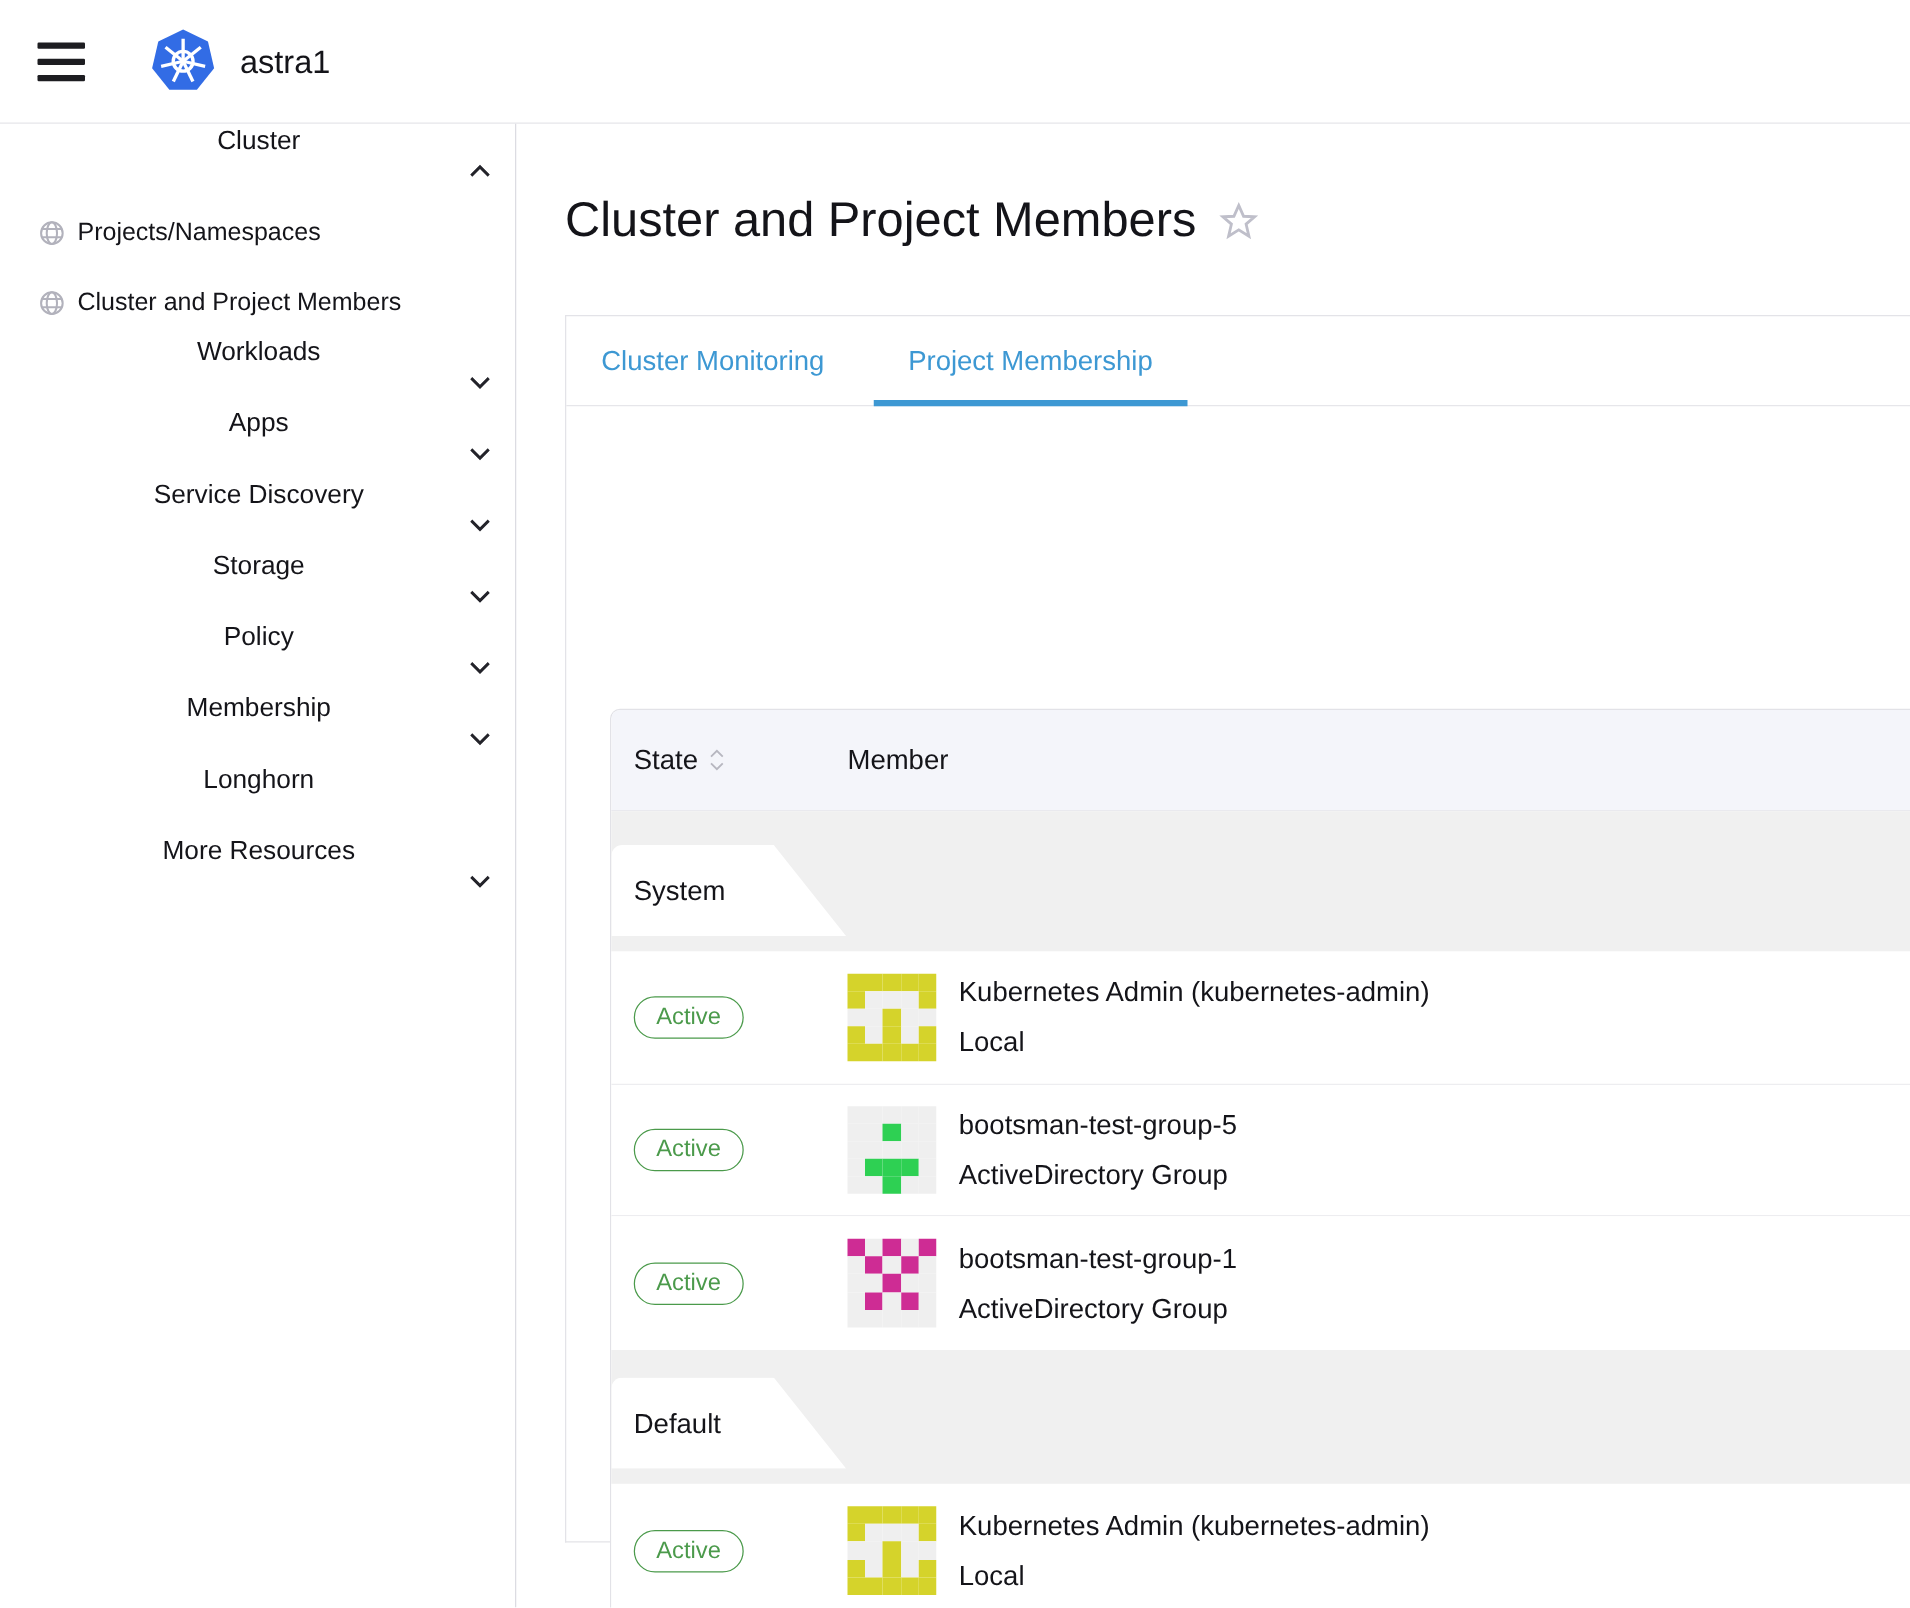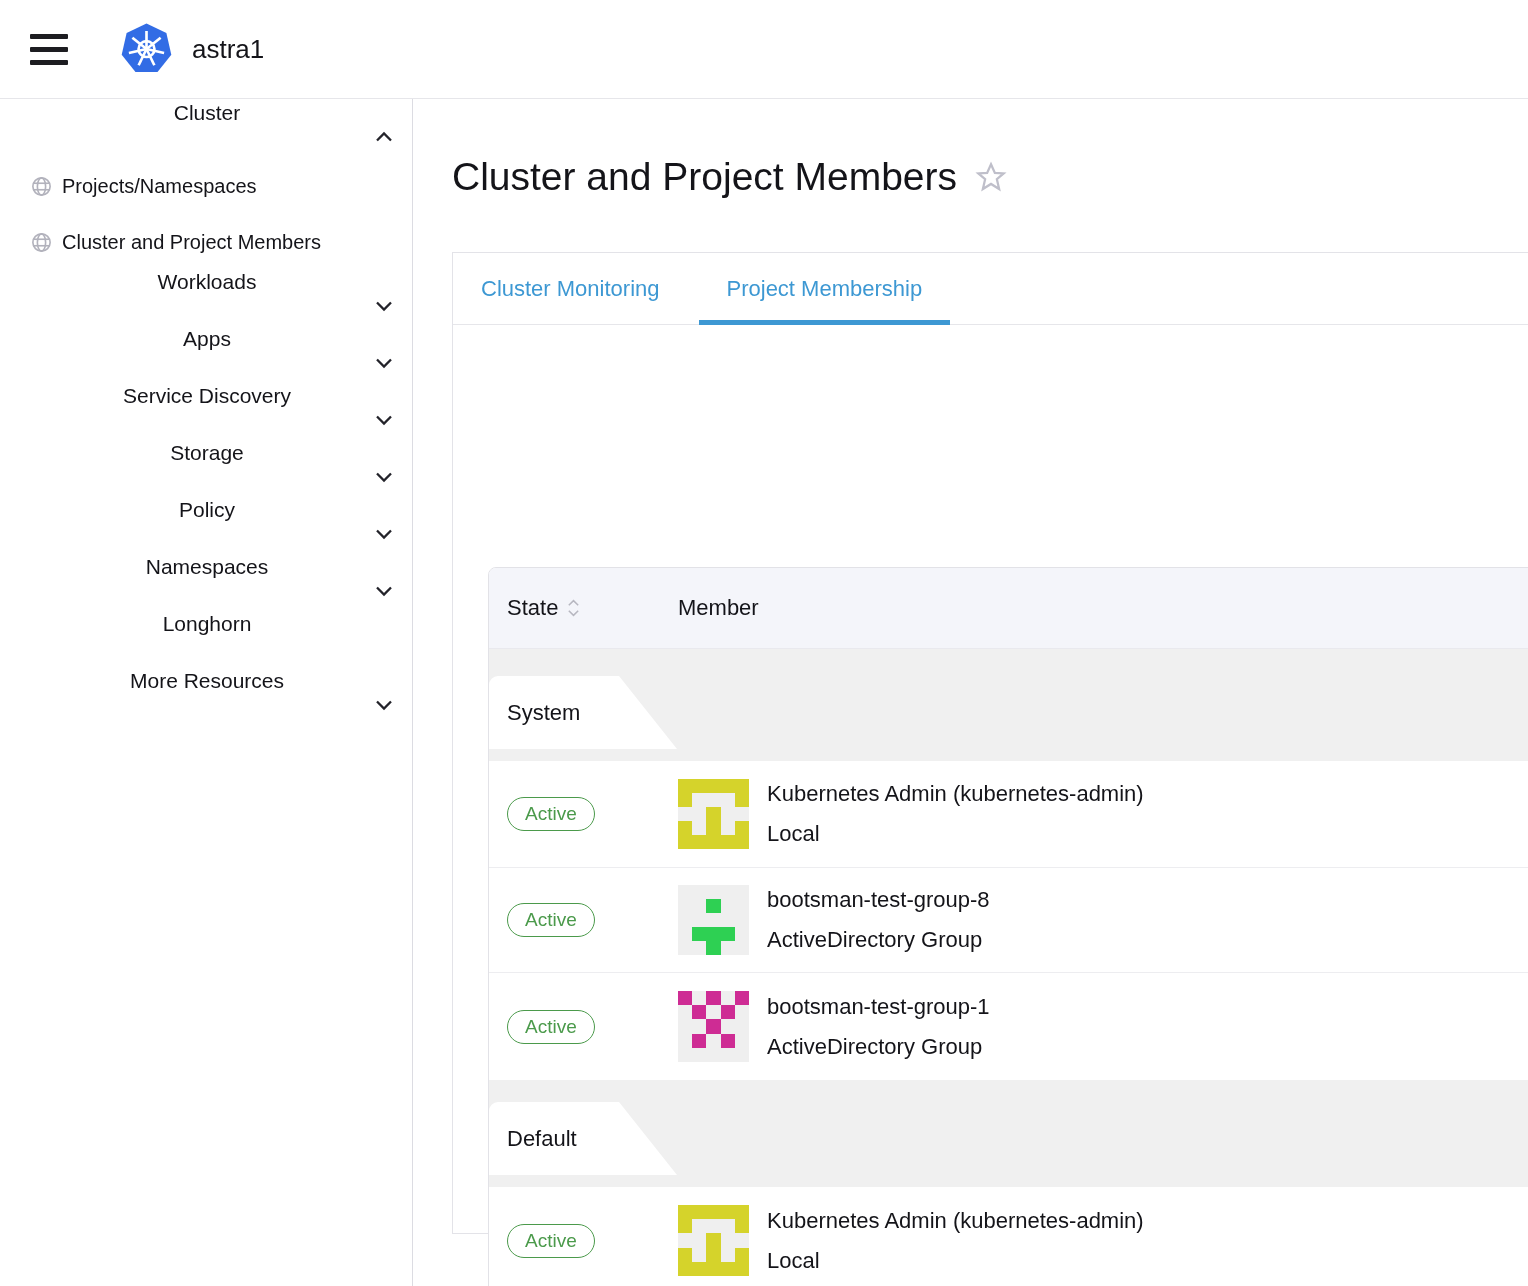--- a/index.html
+++ b/index.html
@@ -172,21 +172,21 @@
     </div>
     <div class="side-group">
       <span>Policy</span>
       <span class="chev">
         <svg class="stroke-ic" viewBox="0 0 24 24" stroke-width="2.3">
             <polyline points="5,8.5 12,15.5 19,8.5"></polyline>
           </svg>
       </span>
     </div>
     <div class="side-group">
-      <span>Namespaces</span>
+      <span>Membership</span>
       <span class="chev">
         <svg class="stroke-ic" viewBox="0 0 24 24" stroke-width="2.3">
             <polyline points="5,8.5 12,15.5 19,8.5"></polyline>
           </svg>
       </span>
     </div>
     <div class="side-group">
       <span>Longhorn</span>
     </div>
     <div class="side-group">
@@ -301,21 +301,21 @@
                 <div style="background: rgb(46, 208, 83);"></div>
                 <div style="background: rgb(46, 208, 83);"></div>
                 <div style="background: rgb(239, 239, 239);"></div>
                 <div style="background: rgb(239, 239, 239);"></div>
                 <div style="background: rgb(239, 239, 239);"></div>
                 <div style="background: rgb(46, 208, 83);"></div>
                 <div style="background: rgb(239, 239, 239);"></div>
                 <div style="background: rgb(239, 239, 239);"></div>
               </div>
             <div class="member-text">
-              <div class="member-name">bootsman-test-group-8</div>
+              <div class="member-name">bootsman-test-group-5</div>
               <div class="member-type">ActiveDirectory Group</div>
             </div>
           </div>
         </div>
 
         <div class="row">
           <div class="cell-state">
             <span class="badge-active">Active</span>
           </div>
           <div class="cell-member">

